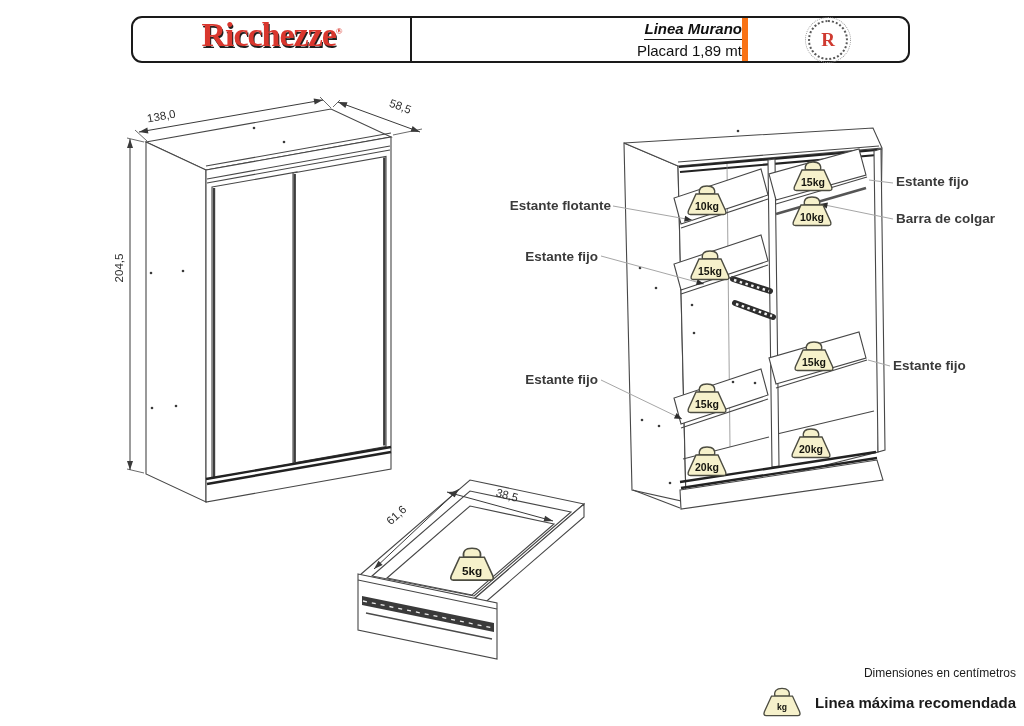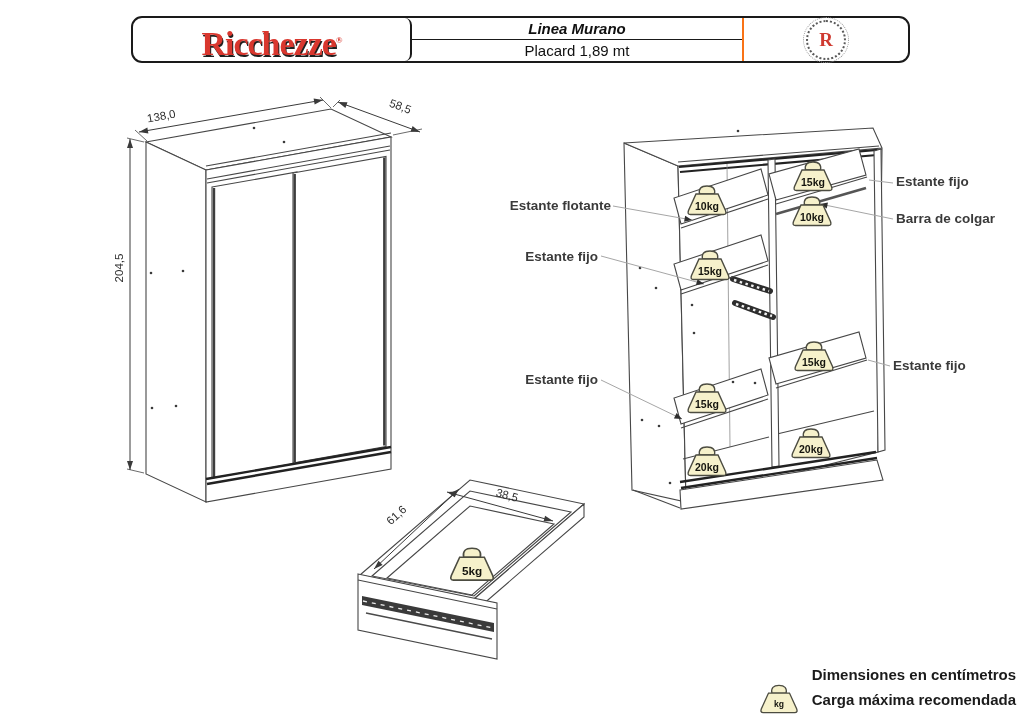--- a/index.html
+++ b/index.html
@@ -1,26 +1,26 @@
 <!DOCTYPE html>
 <html><head>
 <meta charset="utf-8">
 <style>
   html,body{margin:0;padding:0;background:#fff;}
   body{width:1024px;height:726px;position:relative;overflow:hidden;
        font-family:"Liberation Sans",sans-serif;}
   
   .hdr{position:absolute;left:131px;top:16px;width:779px;height:47px;
        border:2px solid #1a1a1a;border-radius:11px;display:flex;background:#fff;box-sizing:border-box;}
-  .hdr-cell-brand{width:277px;display:flex;align-items:flex-end;justify-content:center;
-       border-right:2px solid #1a1a1a;border-radius:7px;}
+  .hdr-cell-brand{width:277px;display:flex;align-items:flex-start;justify-content:center;
+       border-right:2px solid #1a1a1a;}
   .brand{font-family:"Liberation Serif",serif;font-weight:bold;font-size:34px;
        color:#d9372e;letter-spacing:-1px;text-shadow:1px 2px 0 #1f1f1f;line-height:1;}
   .brand sup{font-size:9px;color:#d9372e;text-shadow:none;}
-  .hdr-cell-names{width:330px;display:flex;flex-direction:column;border-right:2px solid #f97316;}
+  .hdr-cell-names{width:330px;display:flex;flex-direction:column;border-right:6px solid #f97316;align-items:flex-end;}
   .hdr-line{flex:1;display:flex;align-items:center;justify-content:center;font-size:15px;color:#101010;}
   .hdr-line.top{border-bottom:1.5px solid #1a1a1a;font-weight:bold;font-style:italic;}
   .hdr-cell-emblem{flex:1;display:flex;align-items:center;justify-content:center;}
   .emblem{width:36px;height:36px;border:2px dotted #5a5a5a;outline:1px dotted #999;outline-offset:2px;
        border-radius:50%;display:flex;align-items:center;justify-content:center;
        font-family:"Liberation Serif",serif;font-weight:bold;font-size:19px;color:#cf3a30;}
   
   svg.art{position:absolute;left:0;top:0;}
   .ln{stroke:#474747;stroke-width:1.1;fill:none;}
   .fw{fill:#fff;stroke:#474747;stroke-width:1.1;}
@@ -29,21 +29,21 @@
   .ext{stroke:#5a5a5a;stroke-width:0.9;fill:none;}
   .cal{stroke:#a6a6a6;stroke-width:1;fill:none;}
   .seam{stroke:#8a8a8a;stroke-width:0.8;fill:none;}
   text{font-family:"Liberation Sans",sans-serif;}
   .dim{font-size:11.5px;fill:#2e2e2e;}
   .callout{font-size:13.5px;font-weight:bold;fill:#3a3a3a;}
   .badge-t{font-size:10.5px;font-weight:bold;fill:#14140e;text-anchor:middle;}
   .dot{fill:#3a3a3a;}
   
   .legend{position:absolute;right:8px;top:666px;text-align:right;color:#1b1b1b;}
-  .legend .l1{font-size:15px;font-weight:bold;margin-bottom:1px;}
+  .legend .l1{font-size:12px;font-weight:normal;margin-bottom:7px;}
   .legend .l2{font-size:15px;font-weight:bold;display:flex;align-items:center;
               justify-content:center;gap:13px;}
 </style>
 </head>
 <body>
 
 <div class="hdr">
   <div class="hdr-cell-brand">
     <span class="brand"><span>Ricchezze</span><sup>®</sup></span>
   </div>
@@ -245,15 +245,15 @@
 </g>
 </svg>
 
 <div class="legend">
   <div class="l1">Dimensiones en centímetros</div>
   <div class="l2">
     <svg width="40" height="31" viewBox="-21 -16.5 42 32.5">
       <use href="#wbadge"></use>
       <text class="badge-t" y="7.5" style="font-size:9px">kg</text>
     </svg>
-    <span>Carga máxima recomendada</span>
+    <span>Linea máxima recomendada</span>
   </div>
 </div>
 
 </body></html>

